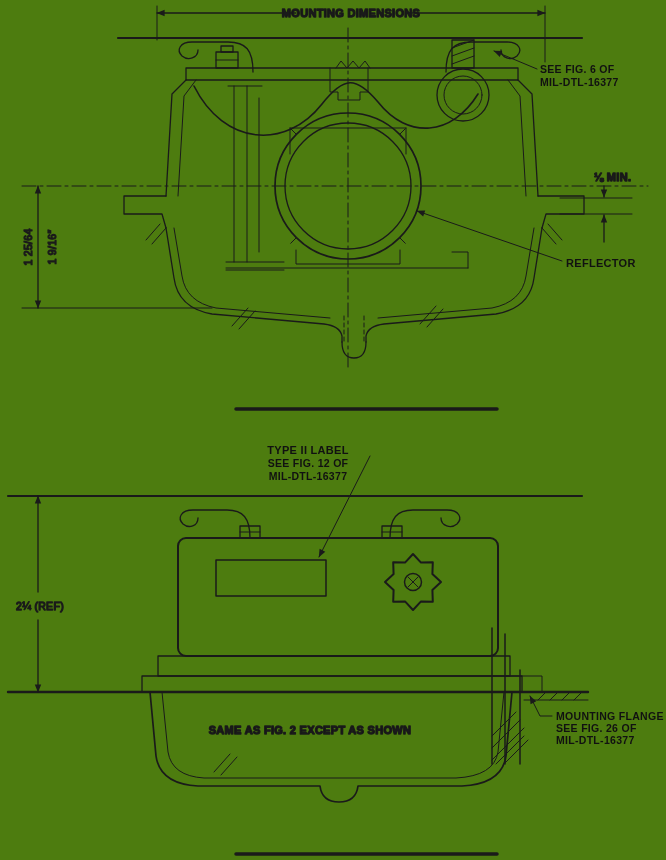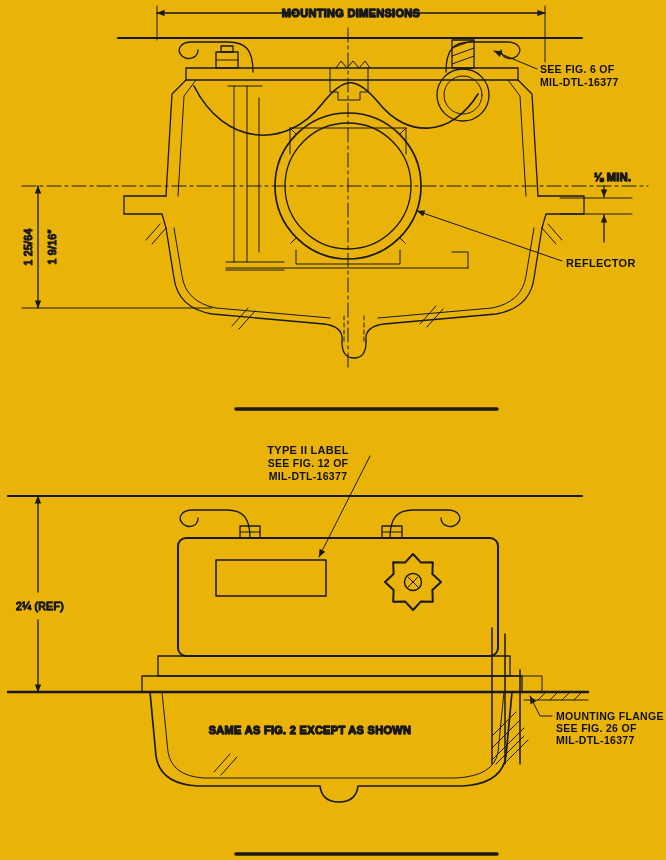--- a/index.html
+++ b/index.html
@@ -1,18 +1,18 @@
 <!DOCTYPE html>
 <html><head>
 <meta charset="utf-8">
 <style>
   * { margin:0; padding:0; box-sizing:border-box; }
   html,body { background:#ffffff; }
   body { width:666px; height:860px; overflow:hidden; }
-  .page { position:relative; width:666px; height:860px; background:#eab308; }
+  .page { position:relative; width:666px; height:860px; background:#4d7c0f; }
   svg { display:block; }
   .stroke { stroke:#1a1a1a; fill:none; stroke-width:1.3; stroke-linecap:round; stroke-linejoin:round; }
   .thick { stroke-width:2.2; }
   .thin  { stroke-width:1; }
   .sep   { stroke-width:3.5; }
   .lbl { font-family:"Liberation Sans", sans-serif; font-size:11px; font-weight:700; fill:#111; letter-spacing:0.3px; }
   .lbl-sm { font-size:10.5px; }
   .lbl-dim { font-weight:400; font-size:10.5px; }
 </style>
 </head>

